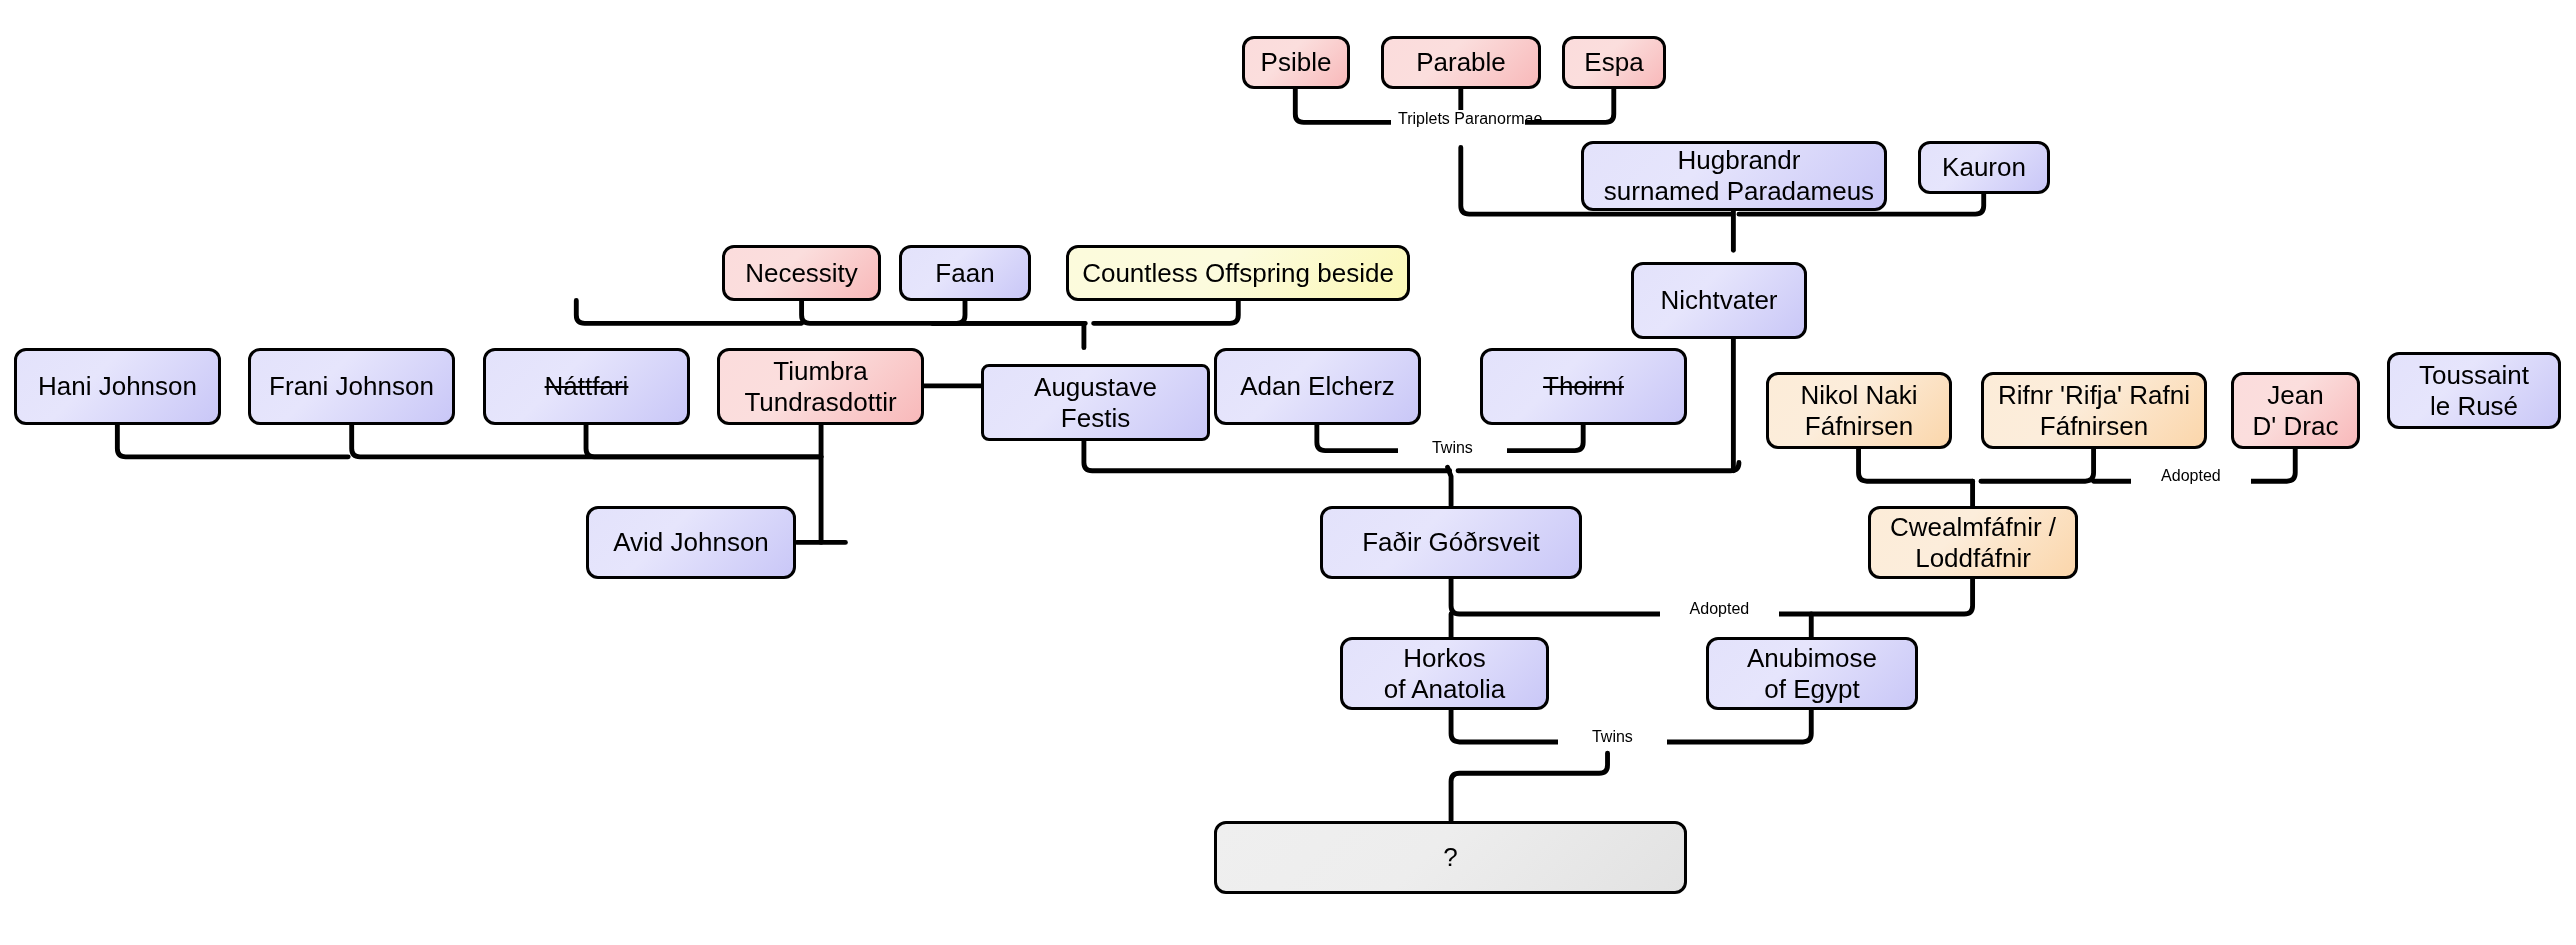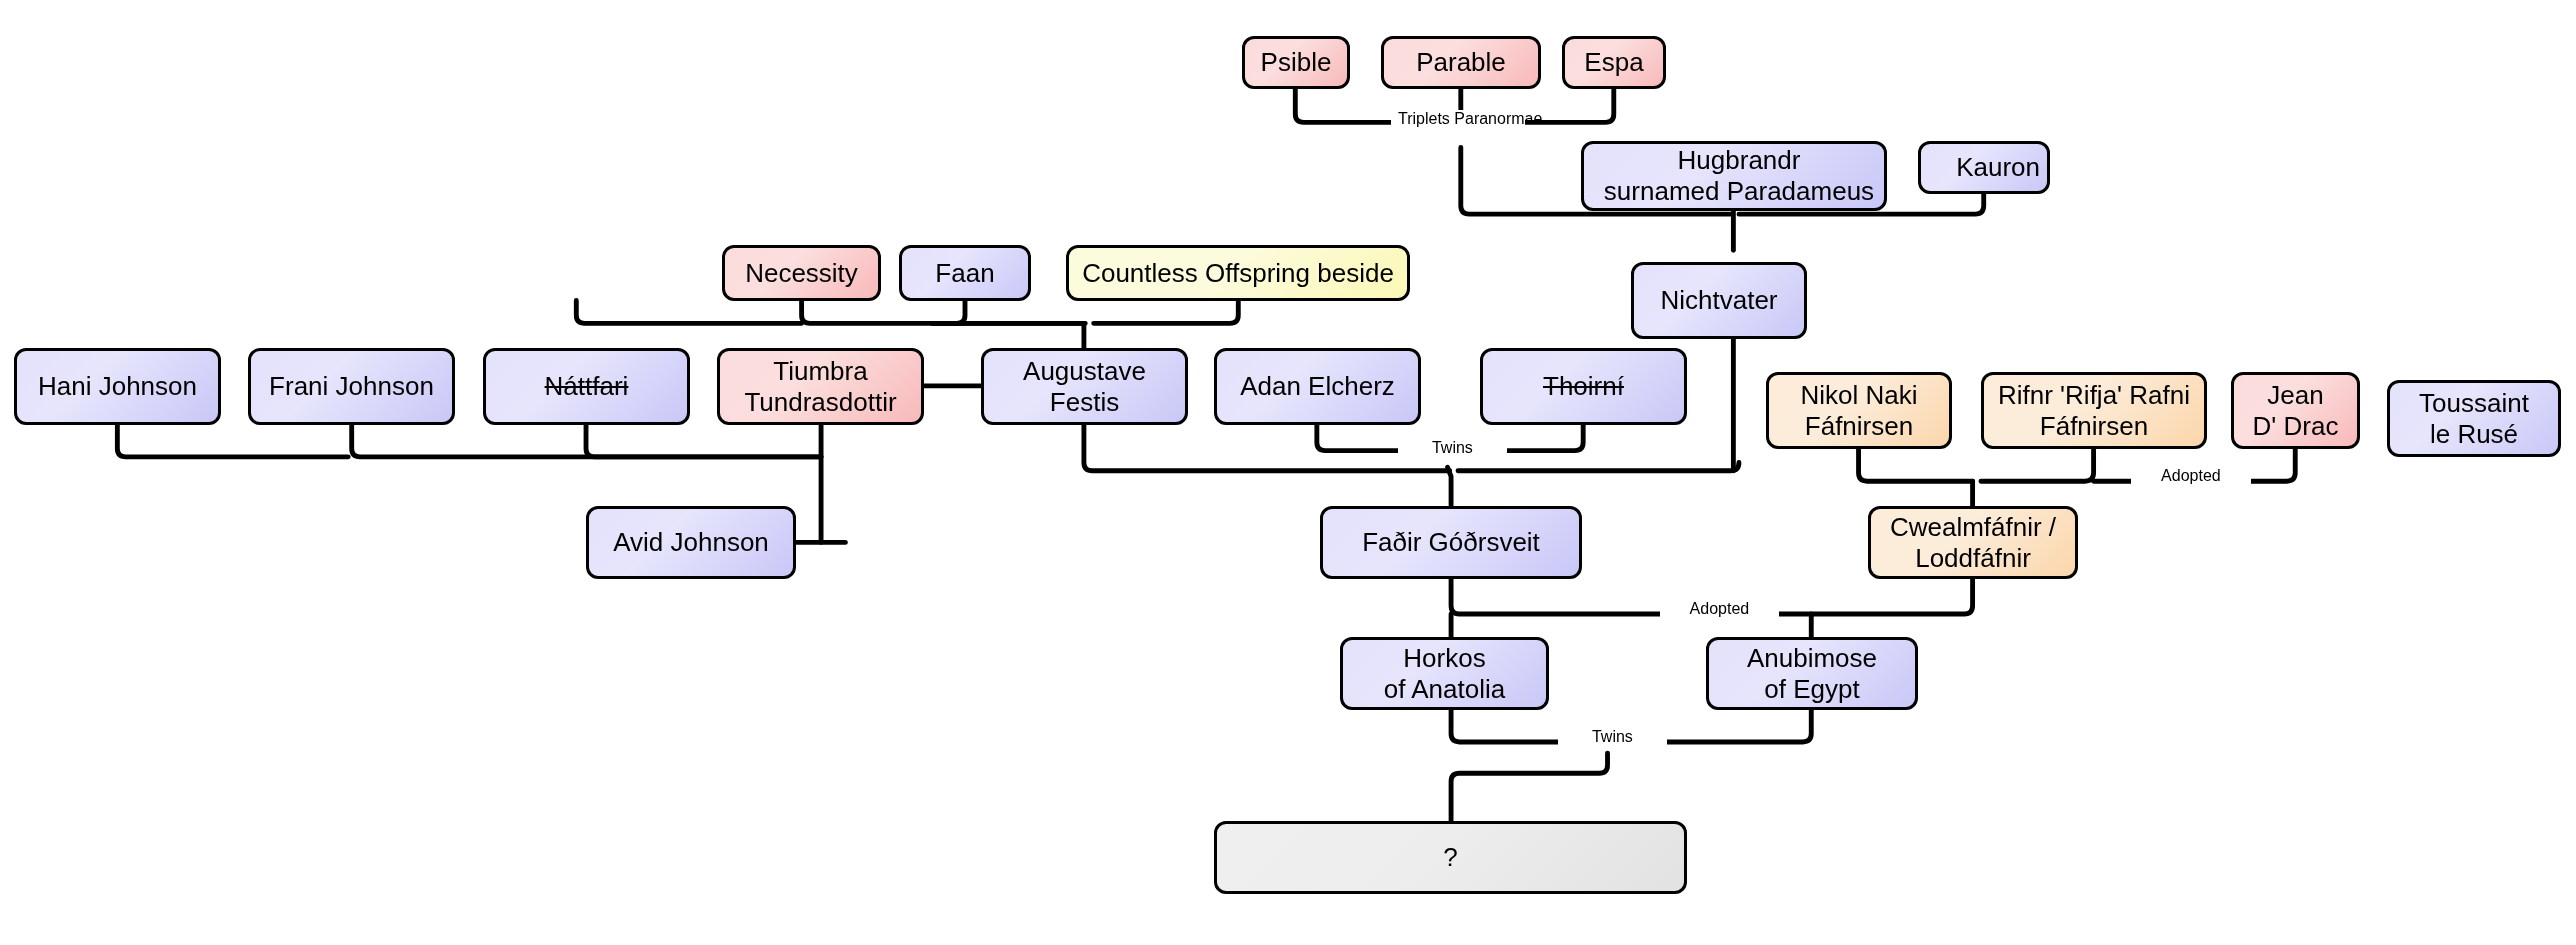--- a/index.html
+++ b/index.html
@@ -96,21 +96,21 @@
     <span>Espa</span>
   </div>
 
   <div class="node c-blue" style="left:1581px;top:141px;width:306px;height:70px;padding-left:17px;">
     <div>
       <span>Hugbrandr</span>
       <span>surnamed Paradameus</span>
     </div>
   </div>
 
-  <div class="node c-blue" style="left:1918px;top:141px;width:132px;height:53px;justify-content:flex-end;">
+  <div class="node c-blue" style="left:1918px;top:141px;width:132px;height:53px;">
     <span>Kauron</span>
   </div>
 
   <div class="node c-blue" style="left:1631px;top:234px;width:176px;height:77px;margin-top:28px;">
     <span>Nichtvater</span>
   </div>
 
 
   <div class="node c-pink" style="left:722px;top:245px;width:159px;height:56px;">
     <span>Necessity</span>
@@ -136,21 +136,21 @@
     <span>Náttfari</span>
   </div>
 
   <div class="node c-pink" style="left:717px;top:348px;width:207px;height:77px;">
     <div>
       <span>Tiumbra</span>
       <span>Tundrasdottir</span>
     </div>
   </div>
 
-  <div class="node c-blue" style="left:981px;top:348px;width:207px;height:77px;">
+  <div class="node c-blue" style="left:981px;top:364px;width:229px;height:77px;border-radius:8px;">
     <div>
       <span>Augustave</span>
       <span>Festis</span>
     </div>
   </div>
 
   <div class="node c-blue" style="left:1214px;top:348px;width:207px;height:77px;">
     <span>Adan Elcherz</span>
   </div>
 
@@ -172,21 +172,21 @@
     </div>
   </div>
 
   <div class="node c-pink" style="left:2231px;top:372px;width:129px;height:77px;">
     <div>
       <span>Jean</span>
       <span>D' Drac</span>
     </div>
   </div>
 
-  <div class="node c-blue" style="left:2387px;top:380px;width:174px;height:77px;">
+  <div class="node c-blue" style="left:2387px;top:352px;width:174px;height:77px;">
     <div>
       <span>Toussaint</span>
       <span>le Rusé</span>
     </div>
   </div>
 
   <div class="node c-blue" style="left:586px;top:506px;width:210px;height:73px;">
     <span>Avid Johnson</span>
   </div>
 

